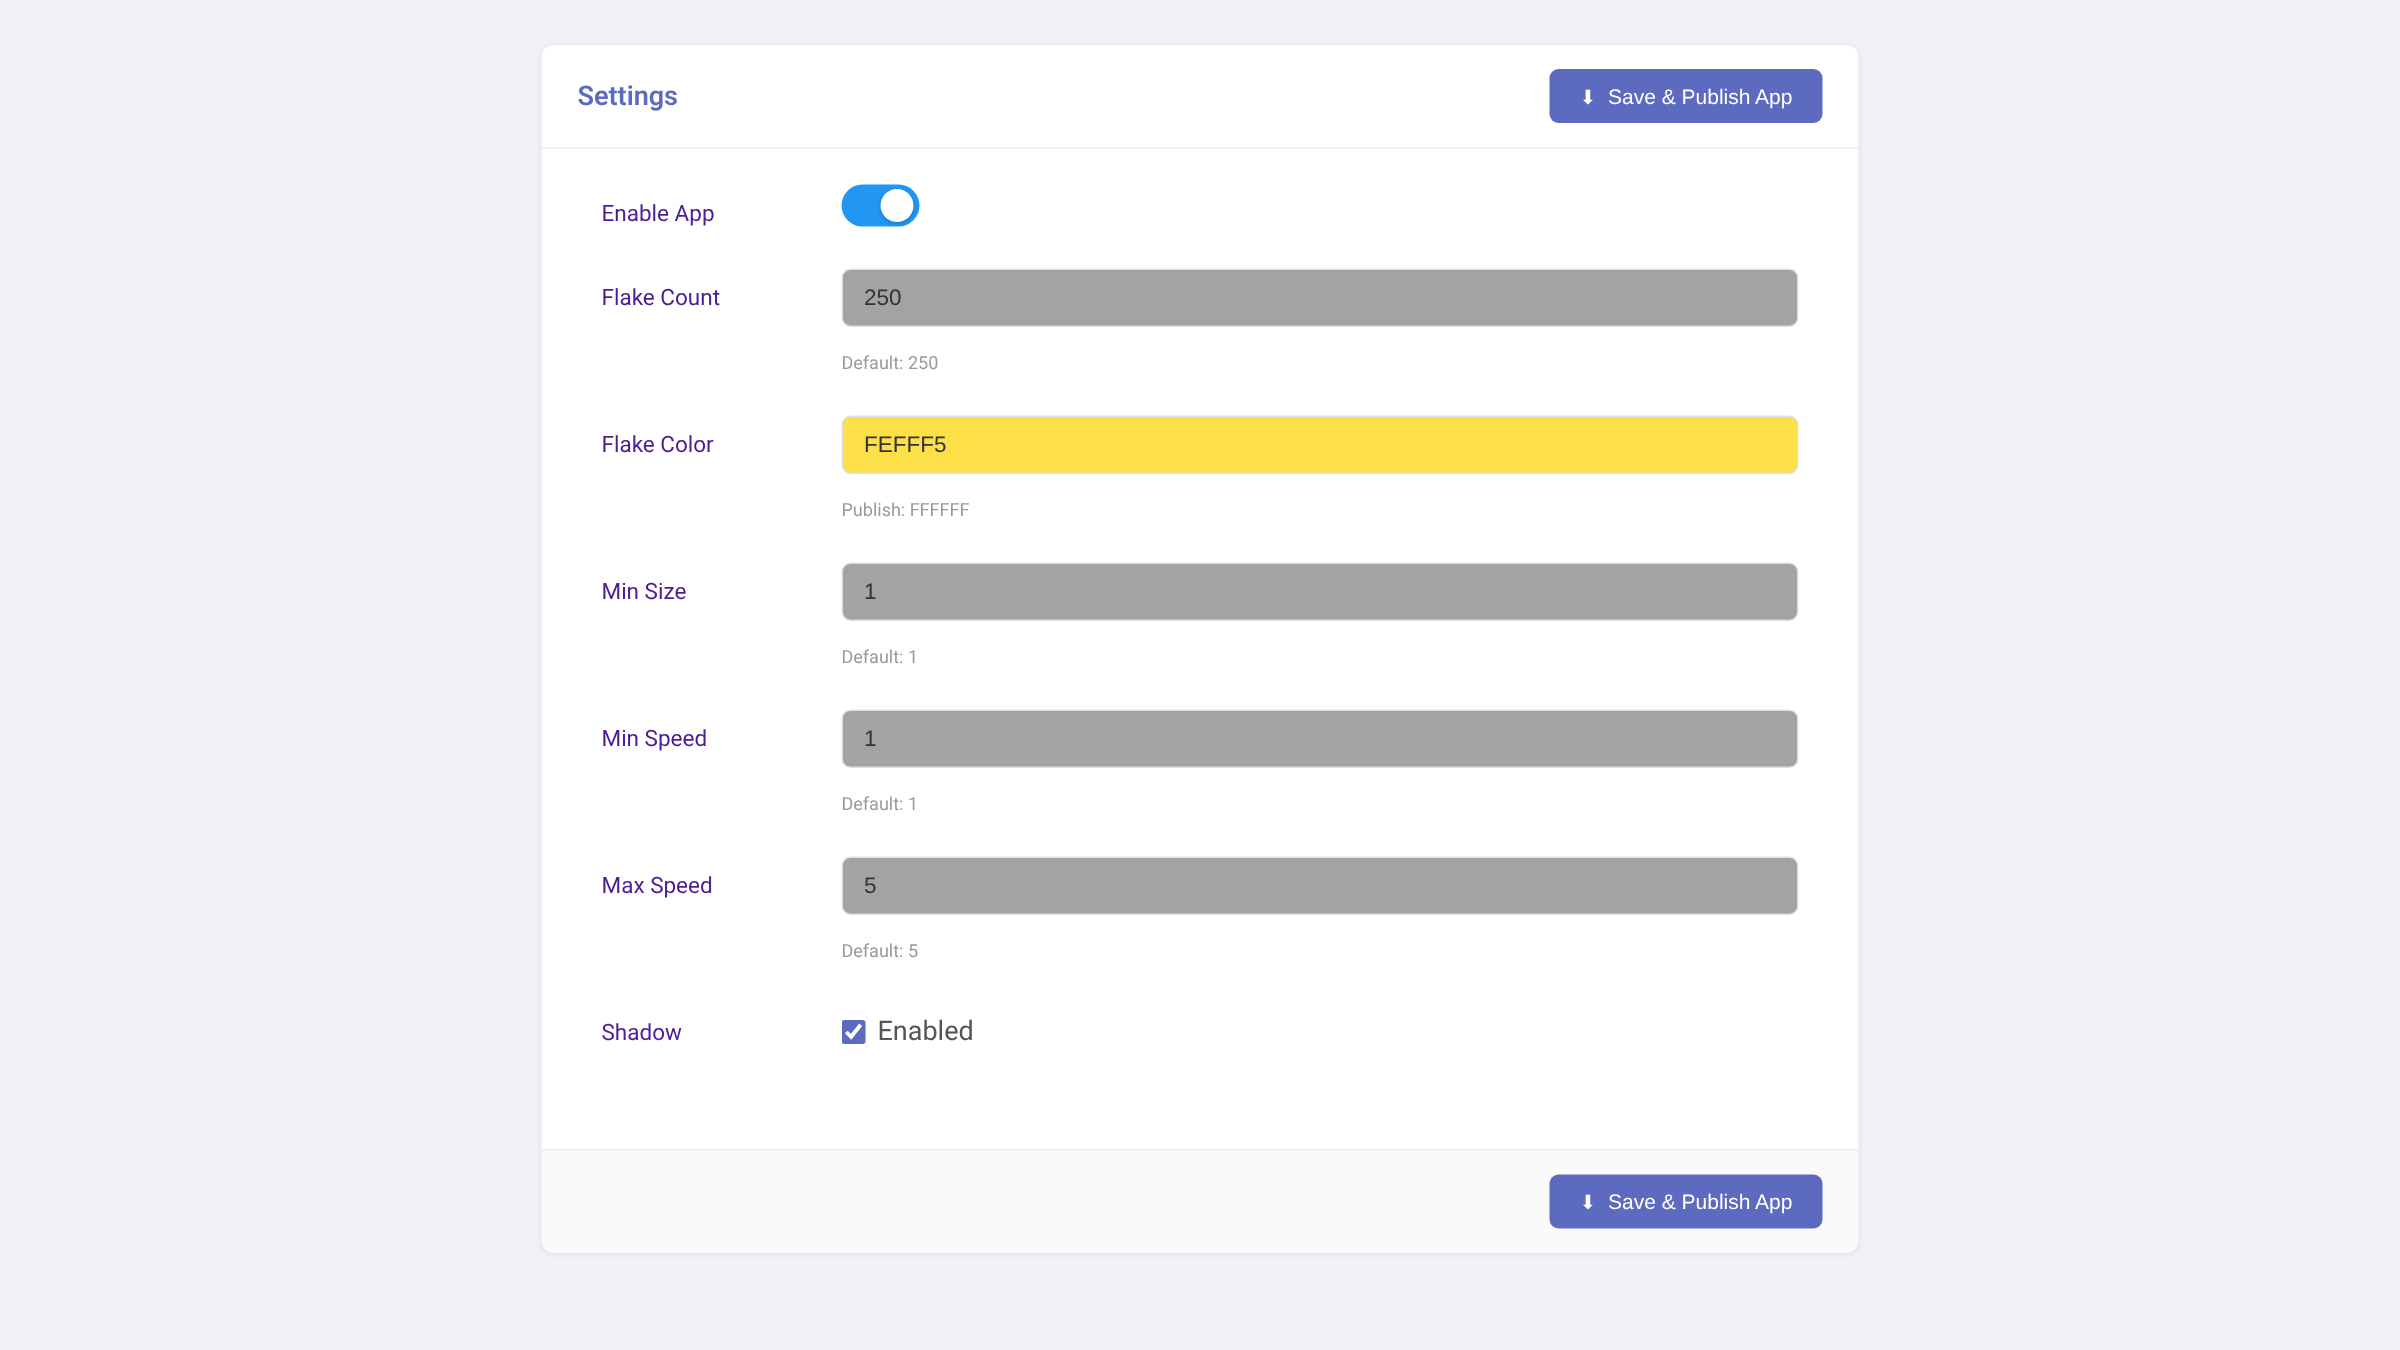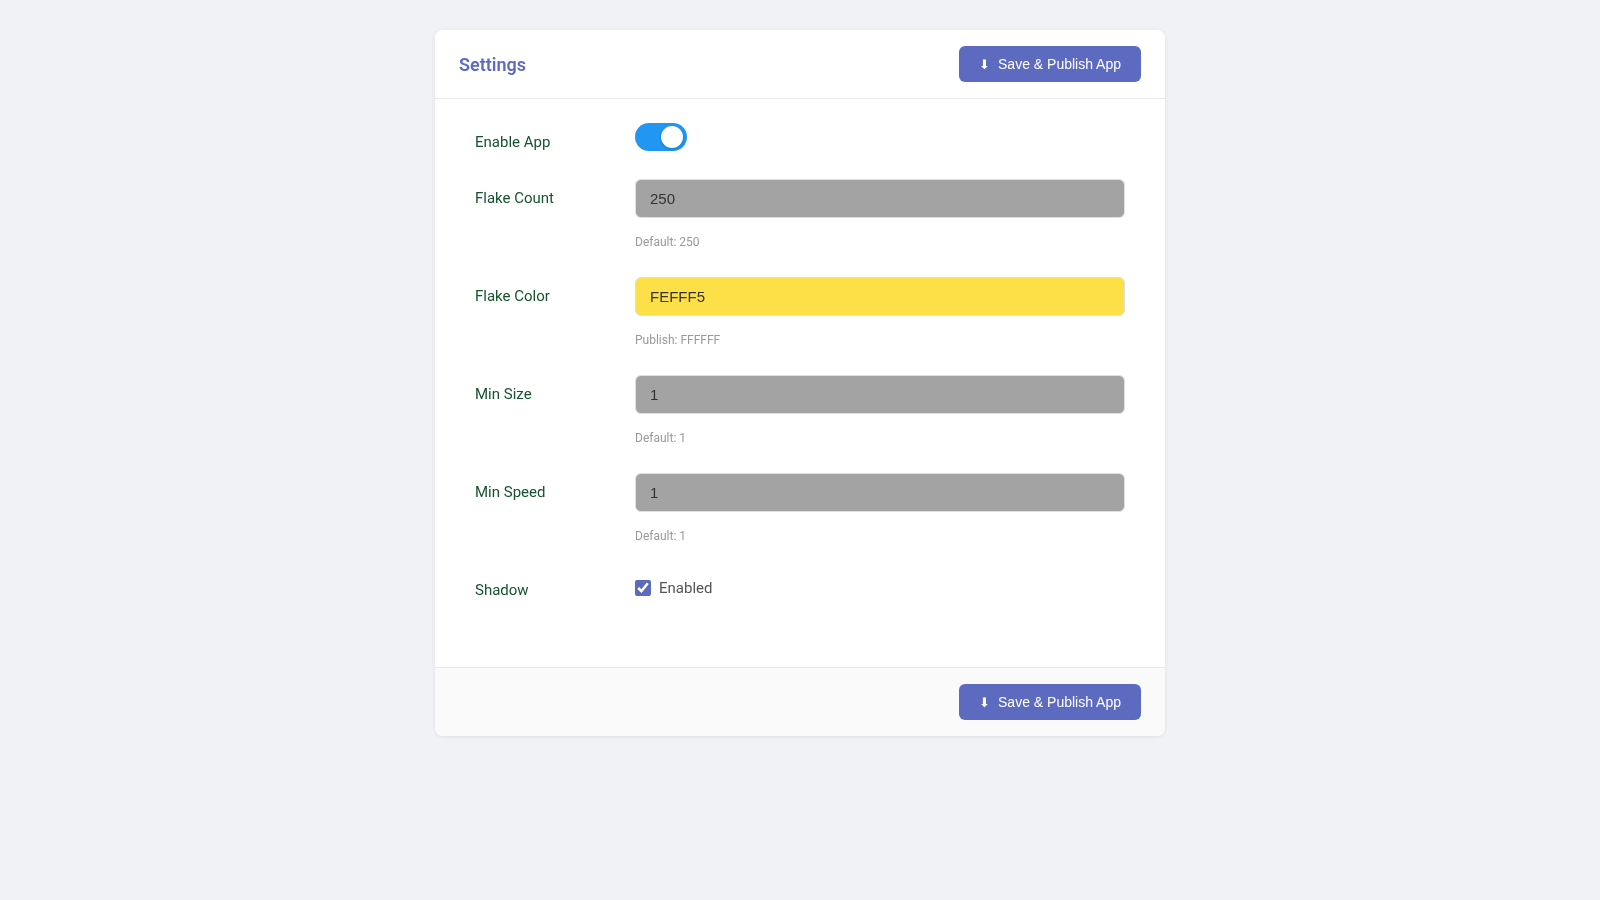--- a/index.html
+++ b/index.html
@@ -12,21 +12,21 @@
       background-color: #f0f2f5;
       font-family: -apple-system, BlinkMacSystemFont, 'Segoe UI', Roboto, sans-serif;
       display: flex;
       justify-content: center;
       align-items: flex-start;
       min-height: 900px;
       padding: 20px;
     }
 
     .page-wrapper {
-      width: 730px;
+      width: 878px;
       margin-top: 10px;
     }
 
     .card {
       background: #ffffff;
       border-radius: 8px;
       box-shadow: 0 1px 4px rgba(0,0,0,0.08);
       overflow: hidden;
     }
 
@@ -66,21 +66,21 @@
     .form-row {
       display: flex;
       align-items: flex-start;
       margin-bottom: 28px;
     }
 
     .form-label {
       width: 160px;
       min-width: 160px;
       font-size: 15px;
-      color: #14532d;
+      color: #4c1d95;
       padding-top: 10px;
     }
 
     .form-field {
       flex: 1;
     }
 
     .form-input {
       width: 100%;
       padding: 10px 14px;
@@ -150,21 +150,21 @@
     }
 
     .checkbox-wrapper input[type="checkbox"] {
       width: 16px;
       height: 16px;
       accent-color: #5c6bc0;
       cursor: pointer;
     }
 
     .checkbox-label {
-      font-size: 15px;
+      font-size: 18px;
       color: #555;
     }
 
     
     .card-footer {
       display: flex;
       justify-content: flex-end;
       padding: 16px 24px;
       border-top: 1px solid #e8eaf0;
       background: #fafafa;
@@ -227,20 +227,27 @@
 
 
       <div class="form-row">
         <div class="form-label">Min Speed</div>
         <div class="form-field">
           <input type="text" class="form-input" value="1" style="">
           <div class="form-hint">Default: 1</div>
         </div>
       </div>
 
+      <div class="form-row">
+        <div class="form-label">Max Speed</div>
+        <div class="form-field">
+          <input type="text" class="form-input" value="5" style="">
+          <div class="form-hint">Default: 5</div>
+        </div>
+      </div>
 
       <div class="form-row">
         <div class="form-label">Shadow</div>
         <div class="form-field">
           <div class="checkbox-wrapper">
             <input type="checkbox" checked="" style="">
             <span class="checkbox-label">Enabled</span>
           </div>
         </div>
       </div>

